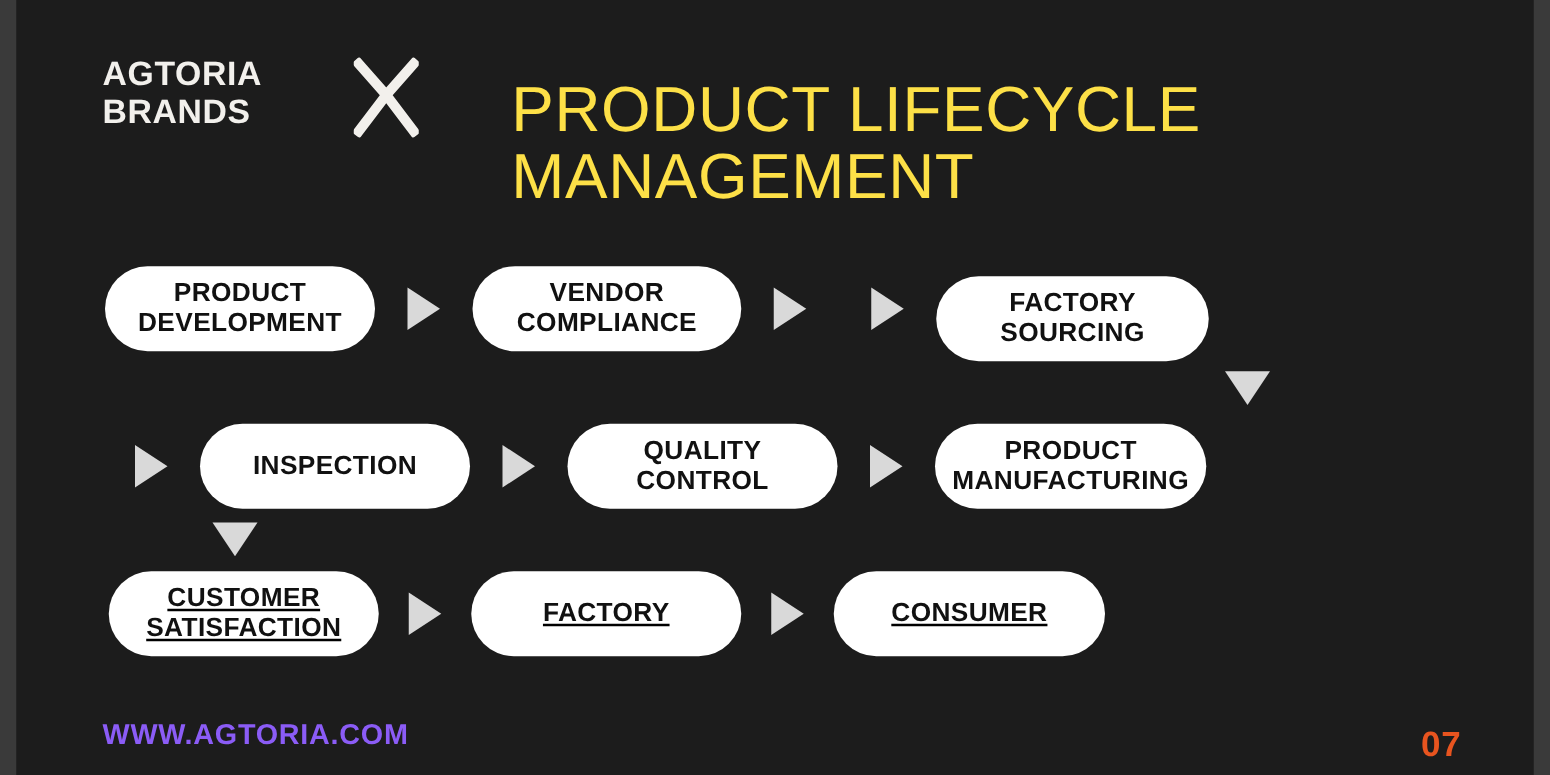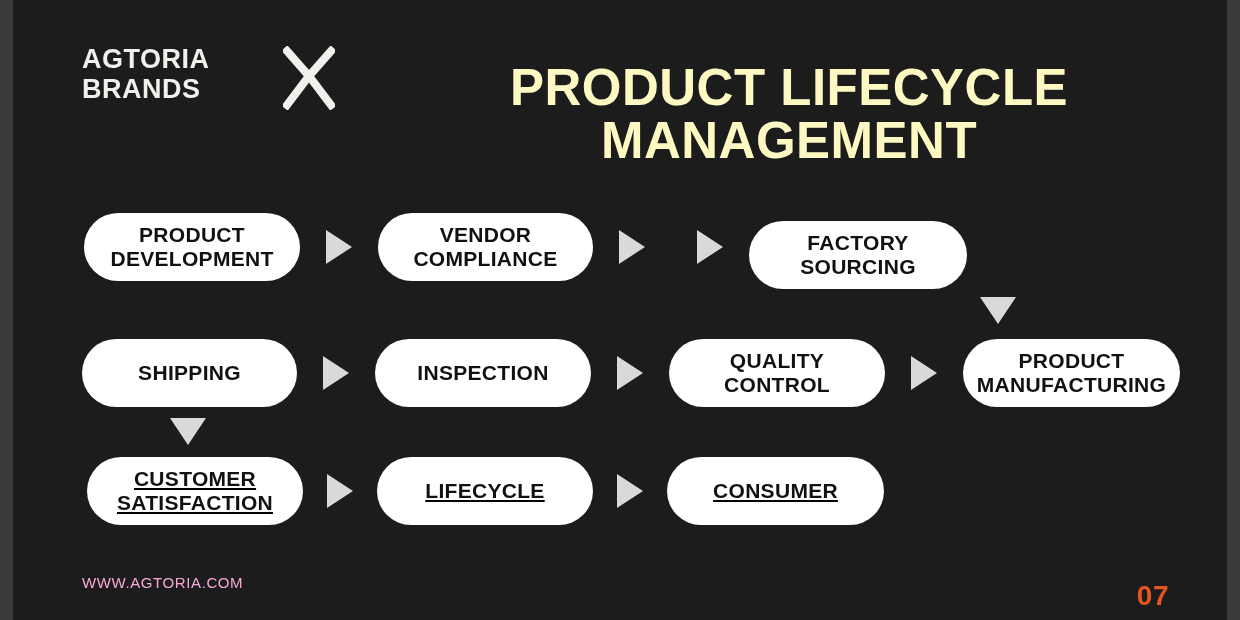--- a/index.html
+++ b/index.html
@@ -54,24 +54,24 @@
     margin-top:2px;
     width:52px;
     height:64px;
   }
 
   #deck-title {
     position:absolute;
     right:58px;
     top:62px;
     width:760px;
-    text-align:center;
-    color:#fef9c3;
+    text-align:left;
+    color:#fde047;
     font-size:51px;
-    font-weight:bold;
+    font-weight:normal;
     line-height:1.03;
     letter-spacing:0.5px;
     white-space:pre-line;
   }
 
   
   .flow-row {
     position:absolute;
     display:flex;
     align-items:center;
@@ -140,23 +140,23 @@
   }
 
   #arrow-down-1 { left:967px; top:297px; }
   #arrow-down-2 { left:157px; top:418px; }
 
   
   #footer-url {
     position:absolute;
     left:69px;
     top:574px;
-    color:#f9a8d4;
-    font-size:15px;
-    font-weight:normal;
+    color:#8b5cf6;
+    font-size:23px;
+    font-weight:bold;
     letter-spacing:0.6px;
   }
 
   #page-number {
     position:absolute;
     right:58px;
     top:580px;
     color:#e8541f;
     font-size:28px;
     font-weight:bold;
@@ -203,23 +203,20 @@
       <div class="arrow-right"></div>
       <div class="gap-sm"></div>
       <div class="pill w-218">
         <span class="pill-label">FACTORY SOURCING</span>
       </div>
     </div>
 
     <div id="arrow-down-1" class="arrow-down"></div>
 
     <div id="flow-row-2" class="flow-row">
-      <div class="pill w-215b">
-        <span class="pill-label">SHIPPING</span>
-      </div>
       <div class="gap-sm"></div>
       <div class="arrow-right"></div>
       <div class="gap-sm"></div>
       <div class="pill w-216c">
         <span class="pill-label">INSPECTION</span>
       </div>
       <div class="gap-sm"></div>
       <div class="arrow-right"></div>
       <div class="gap-sm"></div>
       <div class="pill w-216d">
@@ -238,21 +235,21 @@
 
     <div id="flow-row-3" class="flow-row">
       <div class="pill w-216e">
         <span class="pill-label">CUSTOMER
 SATISFACTION</span>
       </div>
       <div class="gap-xs"></div>
       <div class="arrow-right"></div>
       <div class="gap-xs"></div>
       <div class="pill w-216f">
-        <span class="pill-label">LIFECYCLE</span>
+        <span class="pill-label">FACTORY</span>
       </div>
       <div class="gap-xs"></div>
       <div class="arrow-right"></div>
       <div class="gap-xs"></div>
       <div class="pill w-217b">
         <span class="pill-label">CONSUMER</span>
       </div>
     </div>
 
     <div id="footer-url">WWW.AGTORIA.COM</div>

